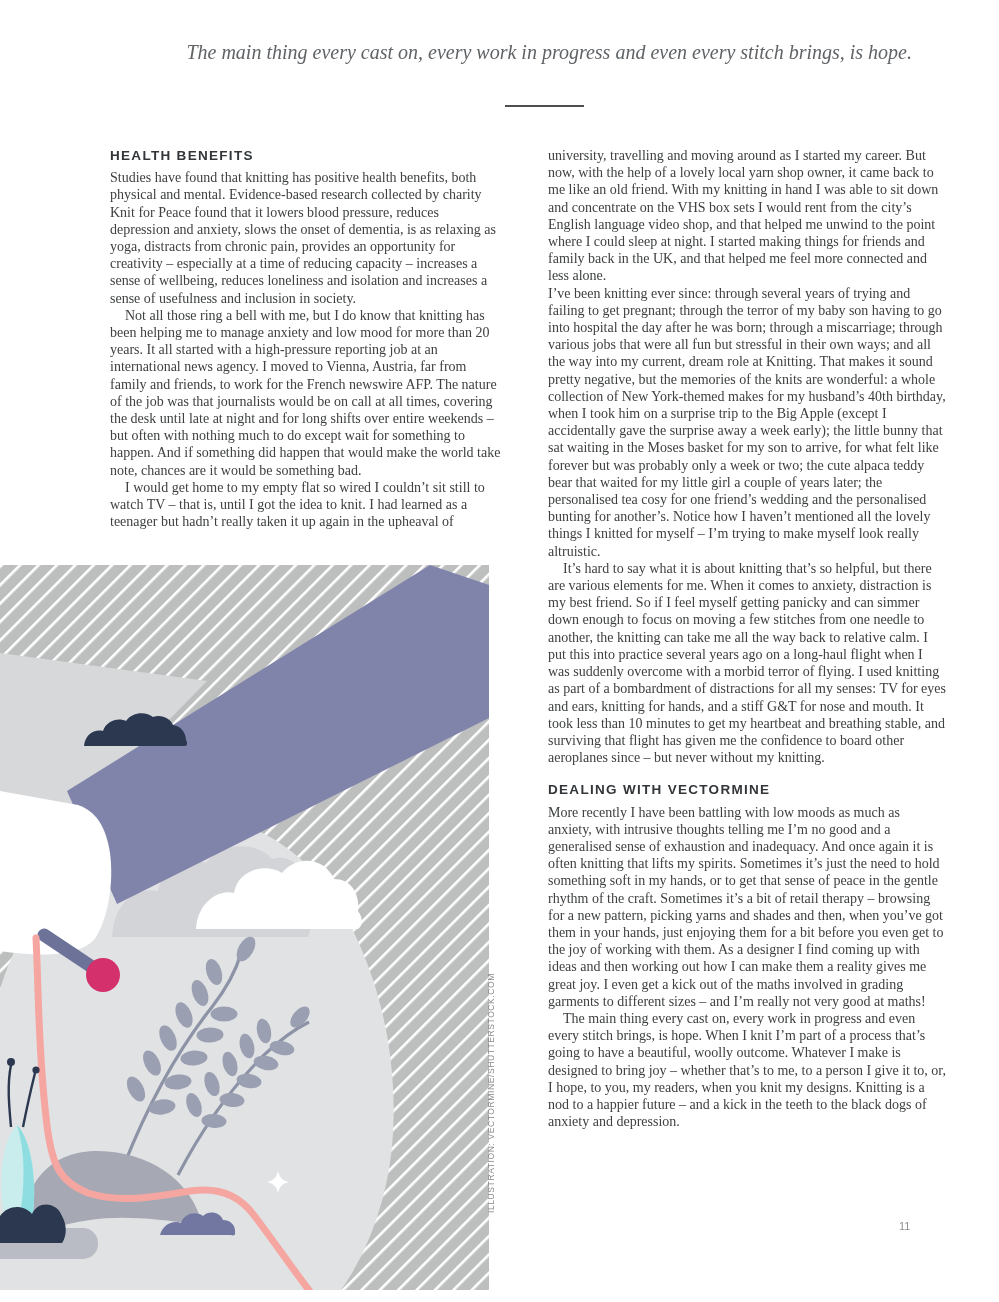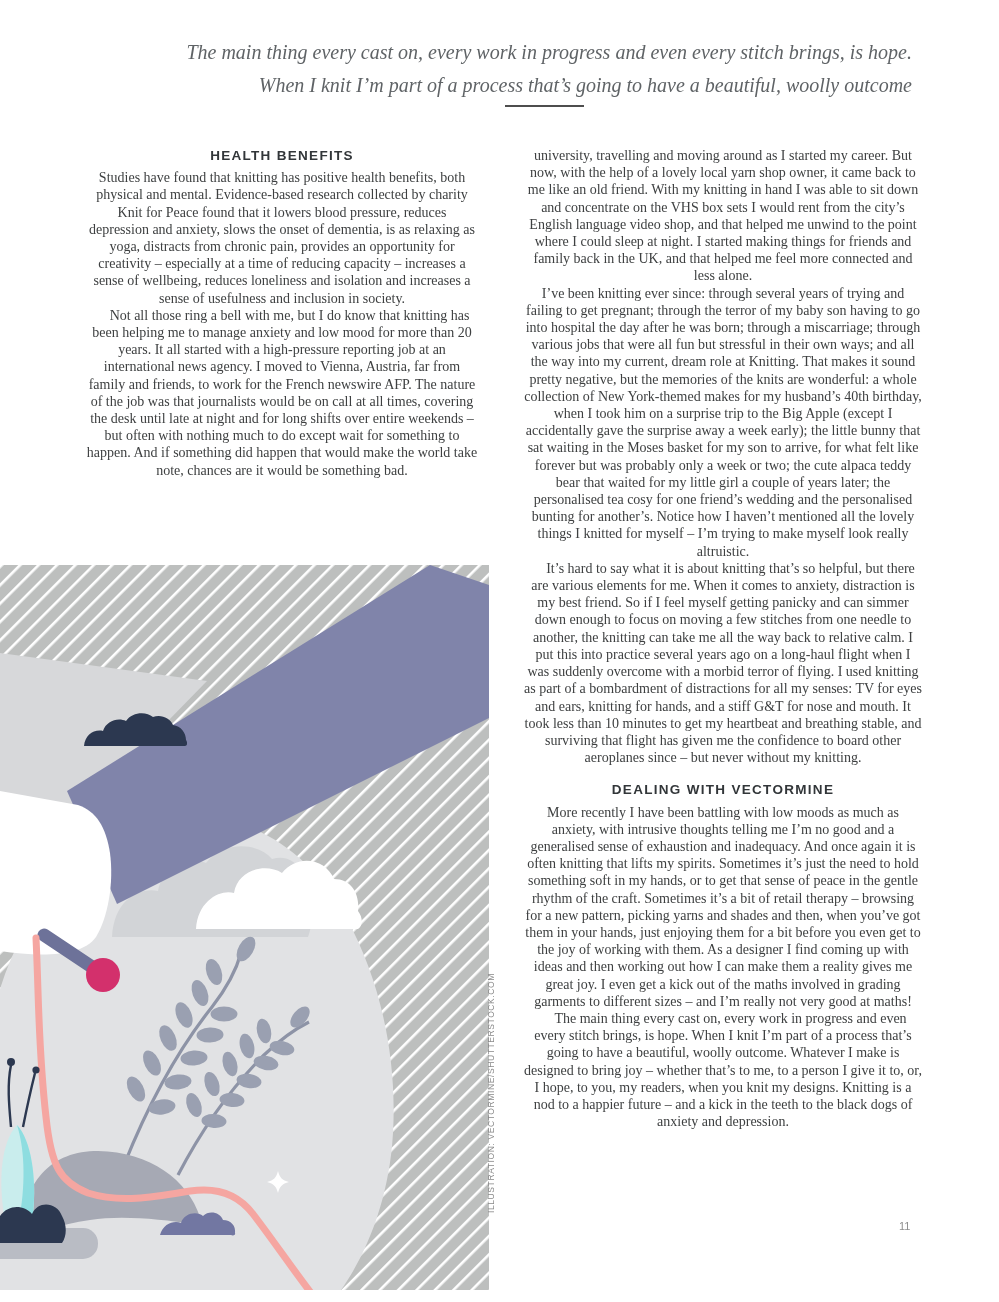--- a/index.html
+++ b/index.html
@@ -1,21 +1,21 @@
 <!DOCTYPE html>
 <html><head>
 <meta charset="utf-8">
 <style>
   html,body{margin:0;padding:0;background:#fff;}
   .page{position:relative;width:999px;height:1290px;background:#ffffff;overflow:hidden;
         font-family:"Liberation Serif","DejaVu Serif",serif;}
   .quote{position:absolute;top:36px;right:87px;text-align:right;font-style:italic;
          font-size:20px;line-height:33px;color:#5f6366;white-space:nowrap;}
   .quote-rule{position:absolute;left:505px;top:105px;width:79px;height:2px;background:#4e4e4e;}
-  .col{position:absolute;top:147px;color:#3e4041;font-size:14px;line-height:17.2px;text-align:center;}
+  .col{position:absolute;top:147px;color:#3e4041;font-size:14px;line-height:17.2px;text-align:left;margin-left:24px;}
   .col-left{left:86px;width:392px;}
   .col-right{left:524px;width:398px;}
   .col p{margin:0;}
   .col p.ind{text-indent:15px;}
   .col h2{font-family:"Liberation Sans","DejaVu Sans",sans-serif;font-size:13.5px;font-weight:bold;
           letter-spacing:1.3px;color:#323639;margin:15px 0 5px 0;}
   .col h2.first{margin-top:0;}
   .it{}
   .illus{position:absolute;left:0;top:565px;width:489px;height:737px;}
   .credit{position:absolute;left:486px;top:1213px;transform:rotate(-90deg);transform-origin:0 0;
@@ -24,28 +24,28 @@
   .pageno{position:absolute;left:899px;top:1220px;font-family:"Liberation Sans","DejaVu Sans",sans-serif;
           font-size:11px;color:#8f8f8f;}
 </style>
 </head>
 <body>
 
 <div class="page">
 
   <div class="quote">
     <div>The main thing every cast on, every work in progress and even every stitch brings, is hope.</div>
-    <div>When I knit I’m part of a process that’s going to have a beautiful, woolly outcome</div>
   </div>
   <div class="quote-rule"></div>
 
   <div class="col col-left">
     <h2 class="first">HEALTH BENEFITS</h2>
     <p>Studies have found that knitting has positive health benefits, both physical and mental. Evidence-based research collected by charity Knit for Peace found that it lowers blood pressure, reduces depression and anxiety, slows the onset of dementia, is as relaxing as yoga, distracts from chronic pain, provides an opportunity for creativity – especially at a time of reducing capacity – increases a sense of wellbeing, reduces loneliness and isolation and increases a sense of usefulness and inclusion in society.</p>
     <p class="ind">Not all those ring a bell with me, but I do know that knitting has been helping me to manage anxiety and low mood for more than 20 years. It all started with a high-pressure reporting job at an international news agency. I moved to Vienna, Austria, far from family and friends, to work for the French newswire AFP. The nature of the job was that journalists would be on call at all times, covering the desk until late at night and for long shifts over entire weekends – but often with nothing much to do except wait for something to happen. And if something did happen that would make the world take note, chances are it would be something bad.</p>
+    <p class="ind">I would get home to my empty flat so wired I couldn’t sit still to watch TV – that is, until I got the idea to knit. I had learned as a teenager but hadn’t really taken it up again in the upheaval of</p>
   </div>
 
   <div class="col col-right">
     <p>university, travelling and moving around as I started my career. But now, with the help of a lovely local yarn shop owner, it came back to me like an old friend. With my knitting in hand I was able to sit down and concentrate on the VHS box sets I would rent from the city’s English language video shop, and that helped me unwind to the point where I could sleep at night. I started making things for friends and family back in the UK, and that helped me feel more connected and less alone.</p>
     <p><span>I’ve been knitting ever since: through several years of trying and failing to get pregnant; through the terror of my baby son having to go into hospital the day after he was born; through a miscarriage; through various jobs that were all fun but stressful in their own ways; and all the way into my current, dream role at </span><span class="it">Knitting</span><span>. That makes it sound pretty negative, but the memories of the knits are wonderful: a whole collection of New York-themed makes for my husband’s 40th birthday, when I took him on a surprise trip to the Big Apple (except I accidentally gave the surprise away a week early); the little bunny that sat waiting in the Moses basket for my son to arrive, for what felt like forever but was probably only a week or two; the cute alpaca teddy bear that waited for my little girl a couple of years later; the personalised tea cosy for one friend’s wedding and the personalised bunting for another’s. Notice how I haven’t mentioned all the lovely things I knitted for myself – I’m trying to make myself look really altruistic.</span></p>
     <p class="ind">It’s hard to say what it is about knitting that’s so helpful, but there are various elements for me. When it comes to anxiety, distraction is my best friend. So if I feel myself getting panicky and can simmer down enough to focus on moving a few stitches from one needle to another, the knitting can take me all the way back to relative calm. I put this into practice several years ago on a long-haul flight when I was suddenly overcome with a morbid terror of flying. I used knitting as part of a bombardment of distractions for all my senses: TV for eyes and ears, knitting for hands, and a stiff G&amp;T for nose and mouth. It took less than 10 minutes to get my heartbeat and breathing stable, and surviving that flight has given me the confidence to board other aeroplanes since – but never without my knitting.</p>
     <h2>DEALING WITH VECTORMINE</h2>
     <p>More recently I have been battling with low moods as much as anxiety, with intrusive thoughts telling me I’m no good and a generalised sense of exhaustion and inadequacy. And once again it is often knitting that lifts my spirits. Sometimes it’s just the need to hold something soft in my hands, or to get that sense of peace in the gentle rhythm of the craft. Sometimes it’s a bit of retail therapy – browsing for a new pattern, picking yarns and shades and then, when you’ve got them in your hands, just enjoying them for a bit before you even get to the joy of working with them. As a designer I find coming up with ideas and then working out how I can make them a reality gives me great joy. I even get a kick out of the maths involved in grading garments to different sizes – and I’m really not very good at maths!</p>
     <p class="ind">The main thing every cast on, every work in progress and even every stitch brings, is hope. When I knit I’m part of a process that’s going to have a beautiful, woolly outcome. Whatever I make is designed to bring joy – whether that’s to me, to a person I give it to, or, I hope, to you, my readers, when you knit my designs. Knitting is a nod to a happier future – and a kick in the teeth to the black dogs of anxiety and depression.</p>
   </div>

